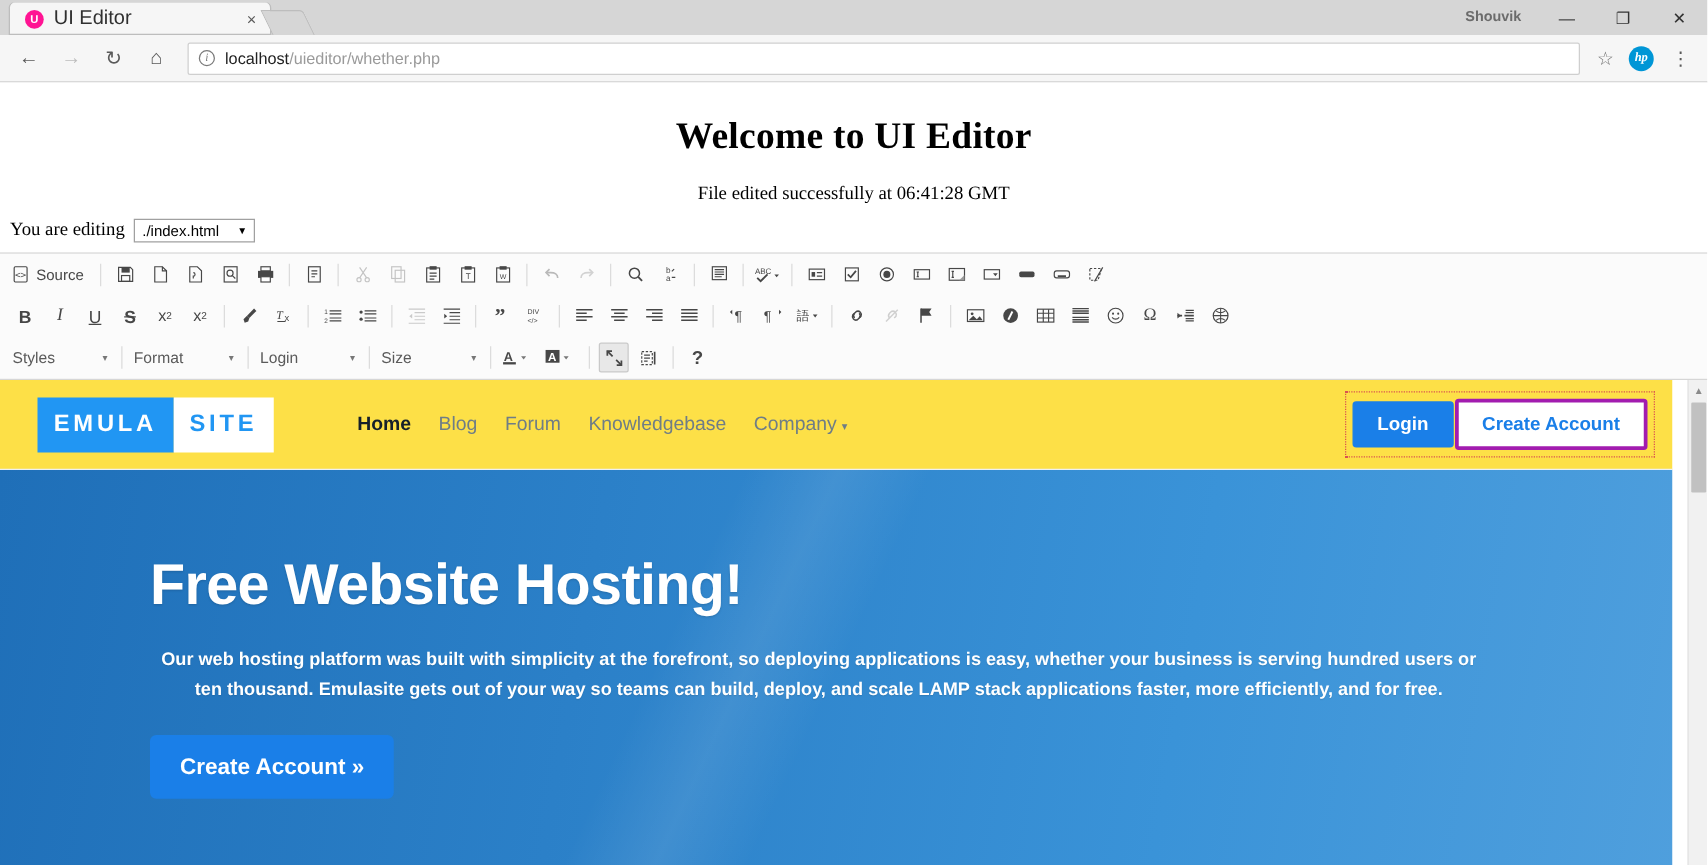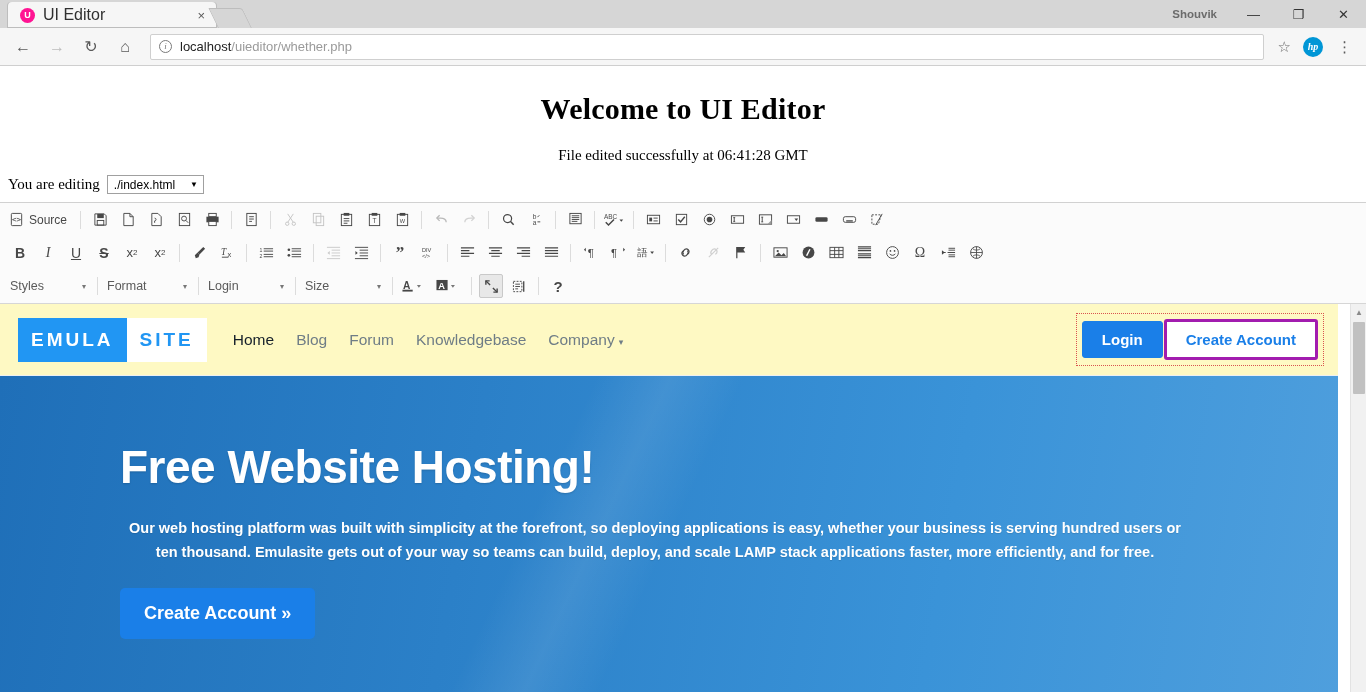--- a/index.html
+++ b/index.html
@@ -163,35 +163,35 @@
   .ck-scroll .arrow.up { top: 0; }
   .ck-scroll .arrow.dn { bottom: 0; }
   .ck-scroll .thumb {
     position: absolute; left: 2px; top: 18px; width: 12px; height: 72px;
     background: #c1c1c1; border-radius: 1px;
   }
 
   .site { width: 1338px; height: 403px; overflow: hidden; background: #fff; }
 
   .site-nav {
-    height: 72px; background: #fef9c3; display: flex; align-items: center;
-    padding: 0 14px 0 18px; border-bottom: 1px solid #eef0f2;
+    height: 72px; background: #fde047; display: flex; align-items: center;
+    padding: 0 14px 0 30px; border-bottom: 1px solid #eef0f2; gap: 41px;
   }
   .brand { display: flex; align-items: stretch; height: 44px; margin-right: 20px; }
   .brand-a {
     background: #2196f3; color: #fff; display: flex; align-items: center;
     padding: 0 13px; font-size: 19px; font-weight: bold; letter-spacing: 3px;
   }
   .brand-b {
     background: #fff; color: #2196f3; display: flex; align-items: center;
     padding: 0 13px; font-size: 19px; font-weight: bold; letter-spacing: 3px;
   }
   .site-links { display: flex; align-items: center; gap: 22px; margin-left: 6px; }
   .site-link { font-size: 15.5px; color: #6f7d86; }
-  .site-link.active { color: #16202a; font-weight: normal; }
+  .site-link.active { color: #16202a; font-weight: bold; }
   .site-link .cc { font-size: 9px; margin-left: 4px; }
   .auth-wrap {
     margin-left: auto; display: flex; align-items: center; gap: 0;
     border: 1px dotted #d9534f; padding: 5px;
   }
   .btn-login {
     background: #1a7fe8; color: #fff; font-weight: bold; font-size: 15px;
     padding: 9px 19px; border-radius: 3px; border: 1px solid #1a7fe8;
   }
   .btn-create {

